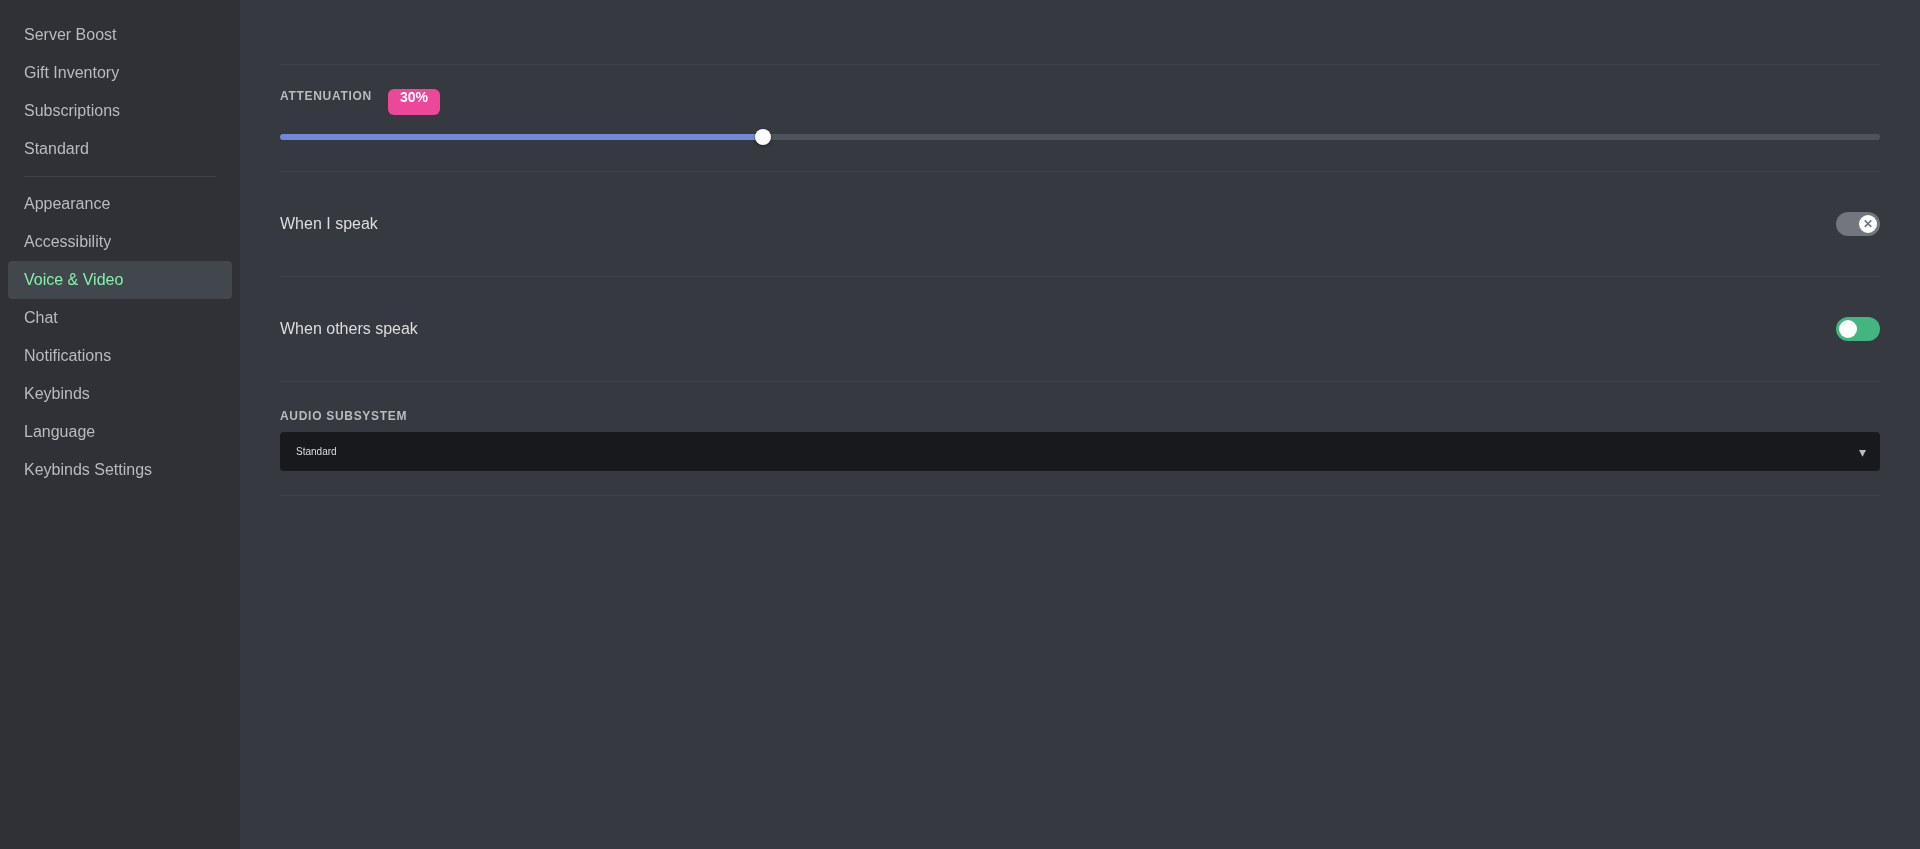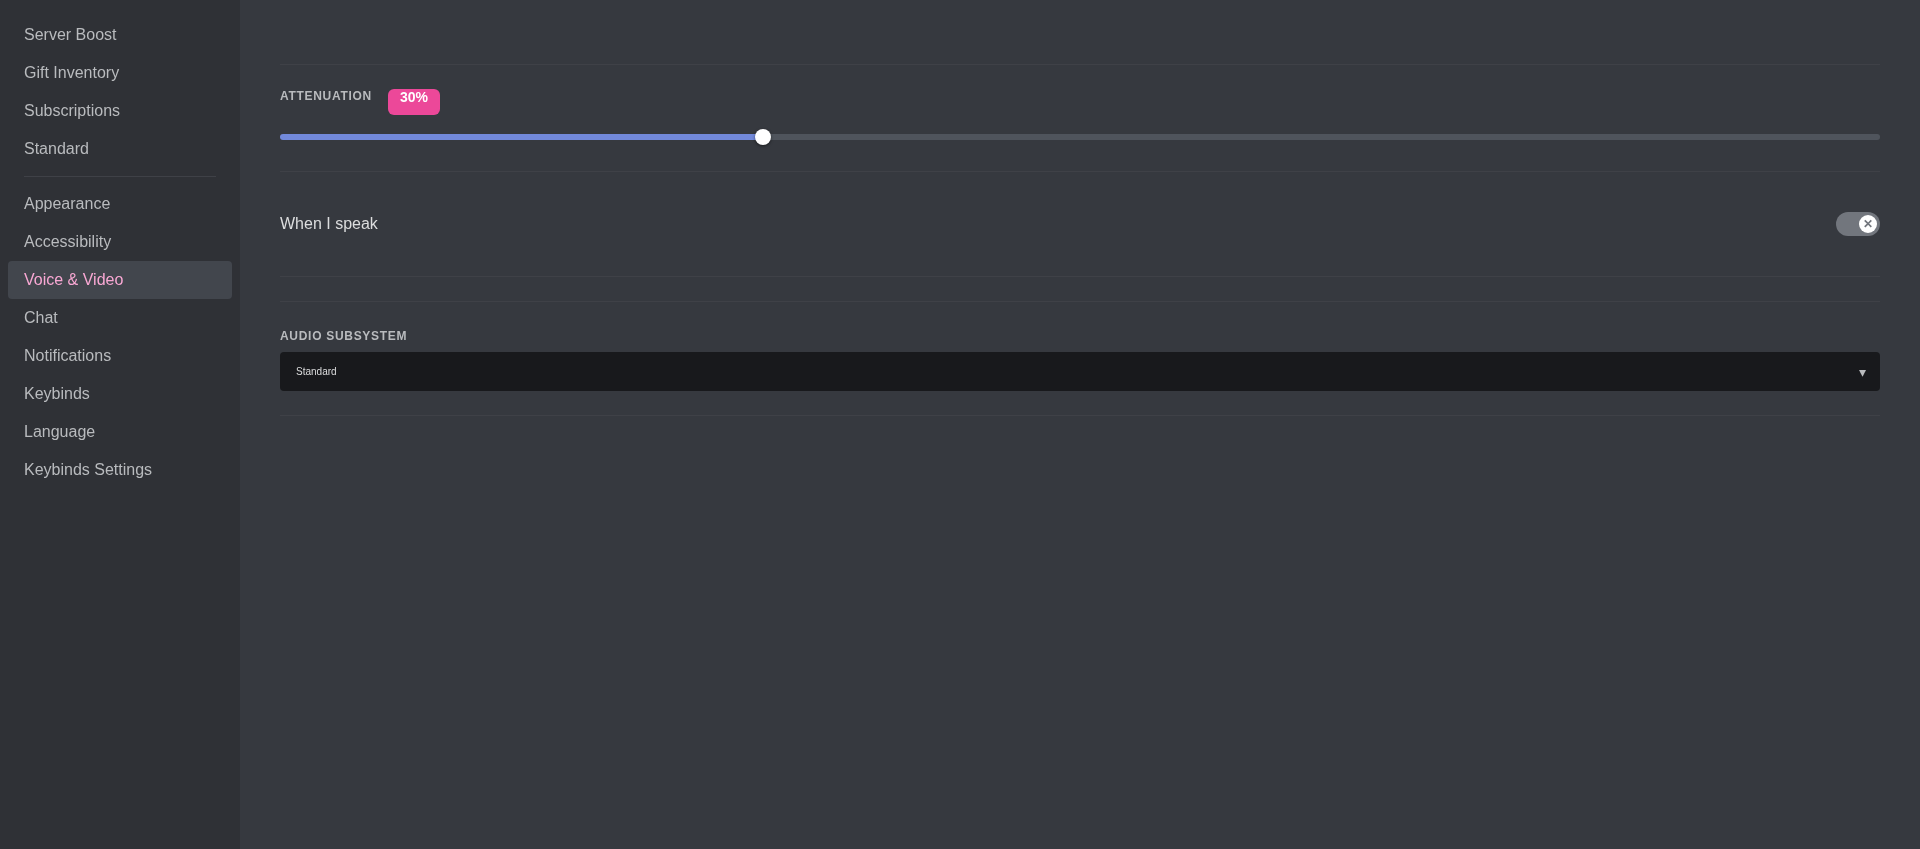--- a/index.html
+++ b/index.html
@@ -30,21 +30,21 @@
       cursor: pointer;
       color: #b9bbbe;
       font-size: 16px;
       font-weight: 400;
       transition: background 0.1s;
       white-space: nowrap;
     }
 
     .sidebar-item.active {
       background-color: #42464d;
-      color: #f9a8d4;
+      color: #86efac;
       font-weight: 500;
     }
 
     .sidebar-section-header {
       padding: 16px 16px 4px 16px;
       font-size: 11px;
       font-weight: 700;
       color: #8e9297;
       text-transform: uppercase;
       letter-spacing: 0.7px;
@@ -312,20 +312,28 @@
     <span class="toggle-row-label">When I speak</span>
     <div class="toggle off">
       <div class="toggle-knob" style="right: 3px; left: auto;">
         <span class="toggle-icon">✕</span>
       </div>
     </div>
   </div>
 
   <div class="section-divider"></div>
 
+  <div class="toggle-row">
+    <span class="toggle-row-label">When others speak</span>
+    <div class="toggle on">
+      <div class="toggle-knob" style="left: 3px; right: auto;">
+        <span class="toggle-icon" style="color: rgb(255, 255, 255);">✓</span>
+      </div>
+    </div>
+  </div>
 
   <div class="section-divider"></div>
 
   <div class="audio-subsystem-section">
     <span class="setting-label">AUDIO SUBSYSTEM</span>
     <div class="dropdown-wrapper">
       <select>
         <option>Standard</option>
         <option>Legacy</option>
       </select>

